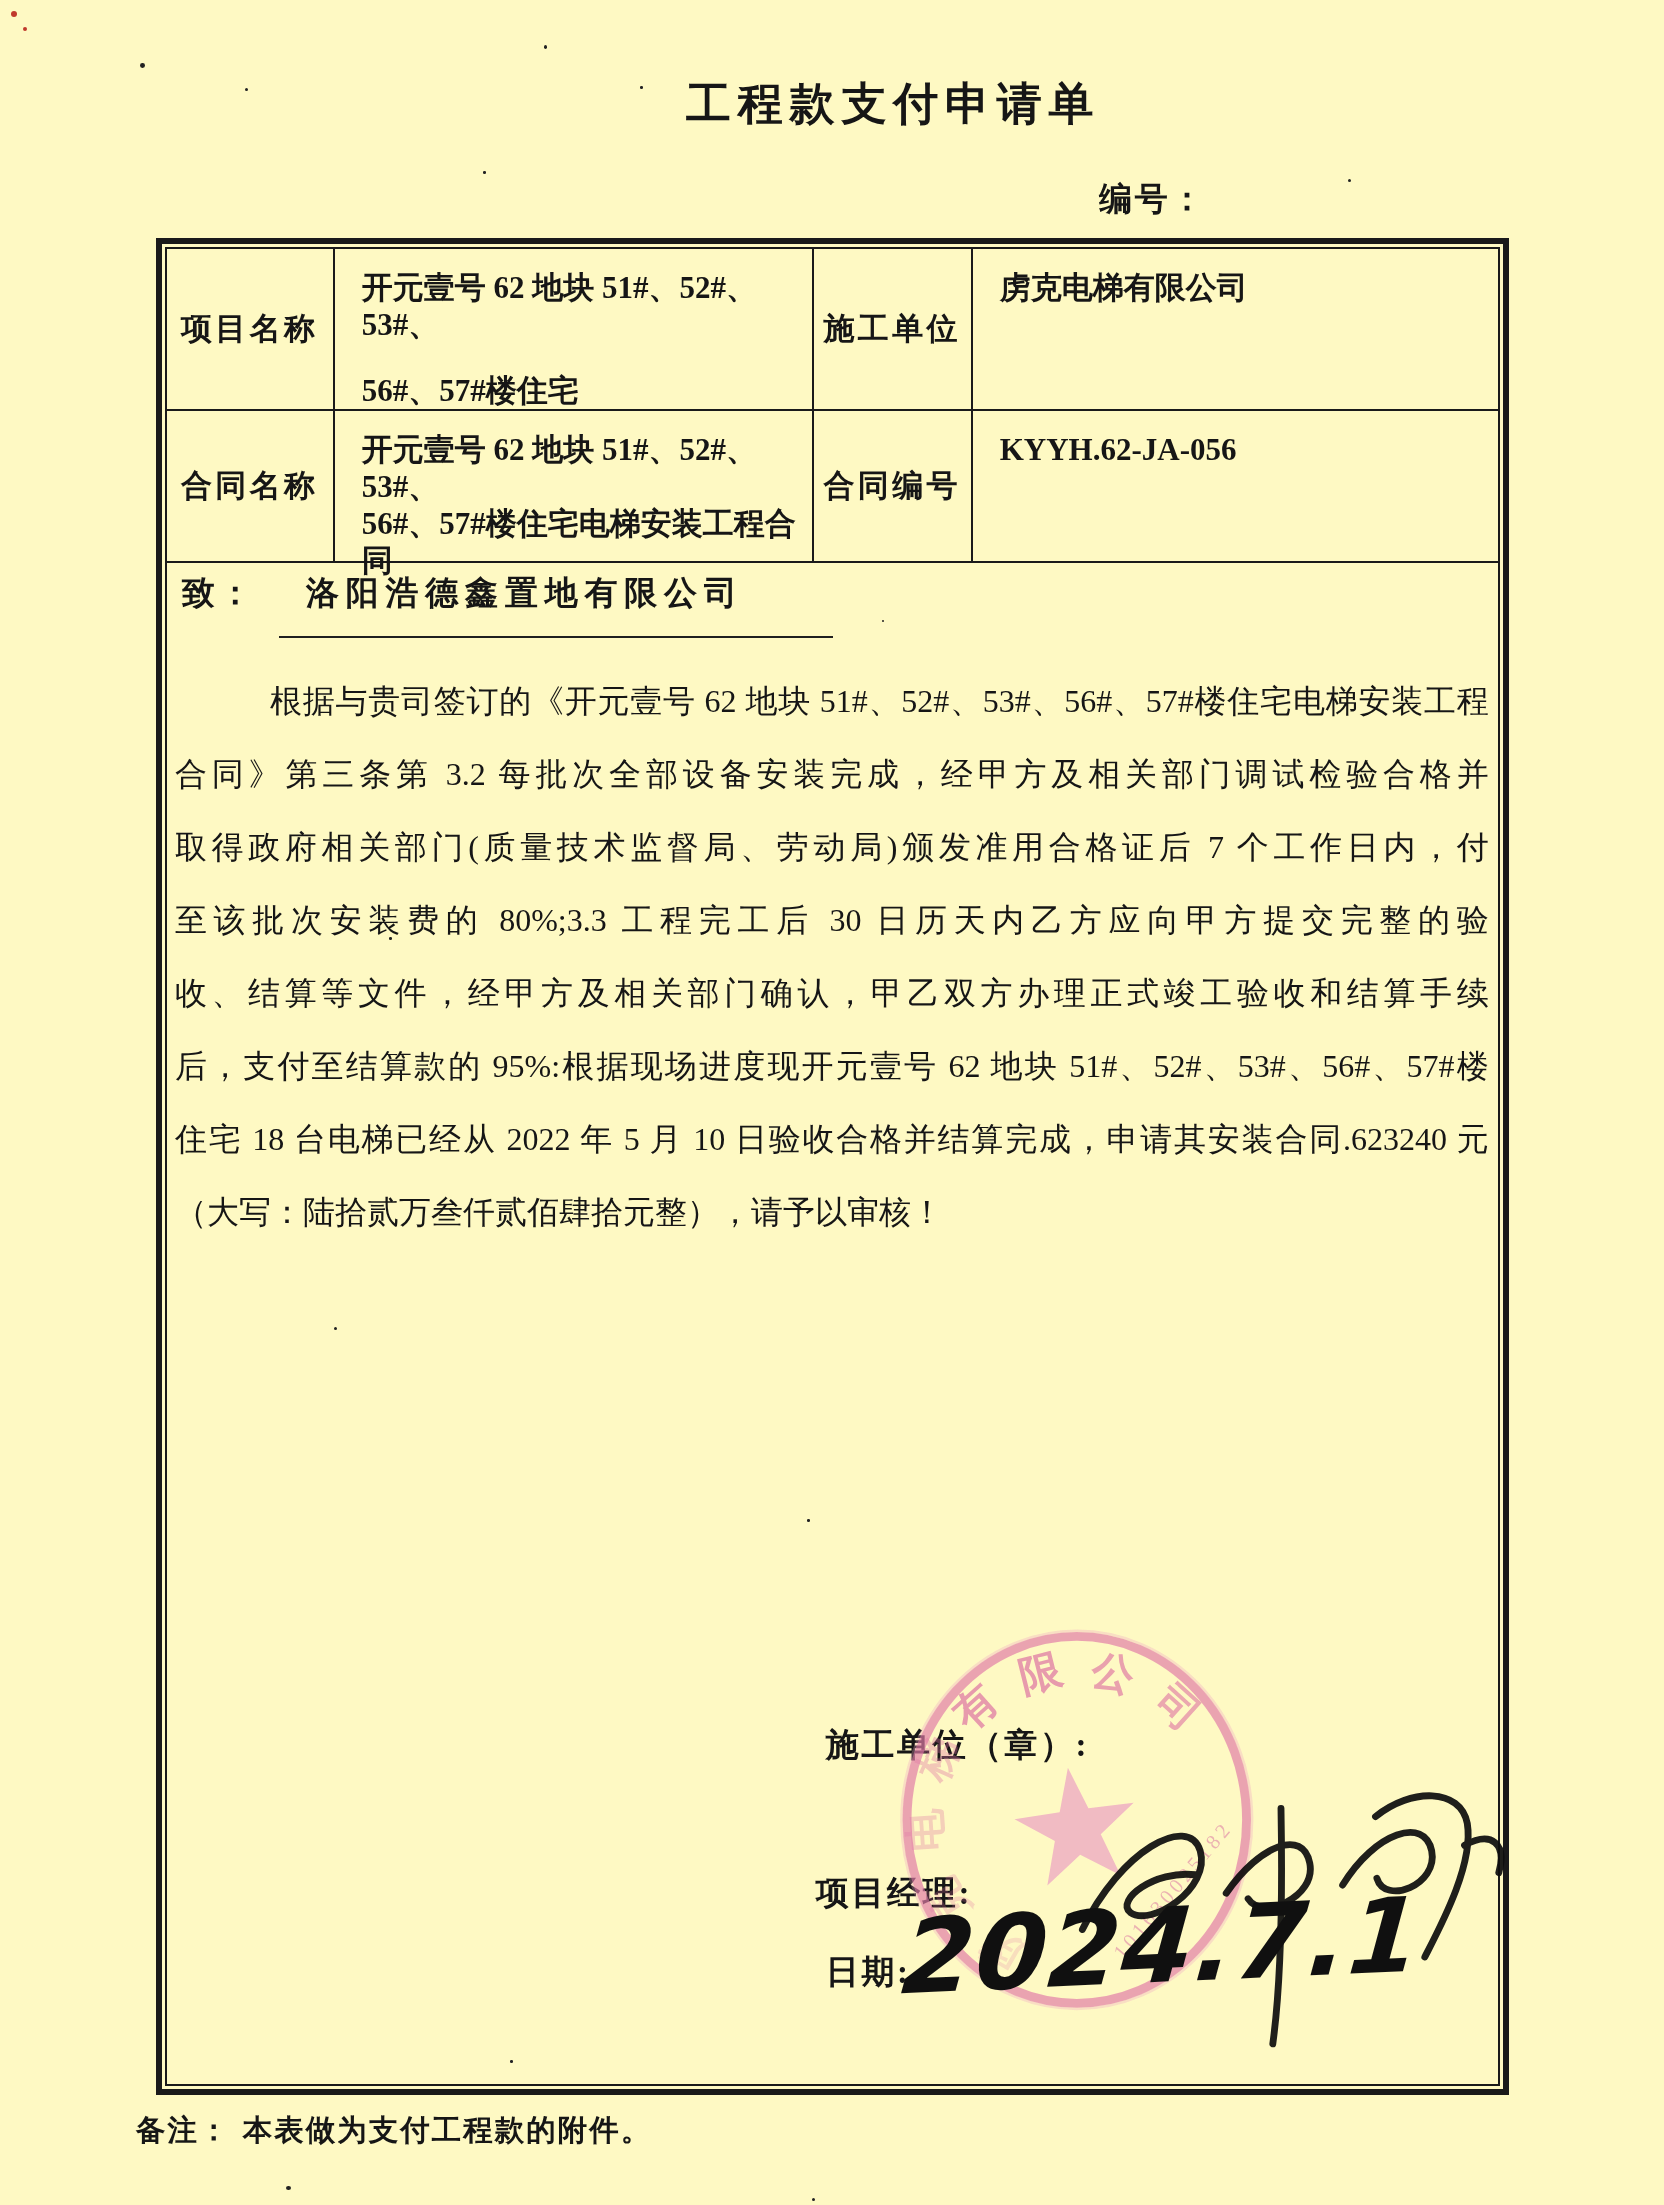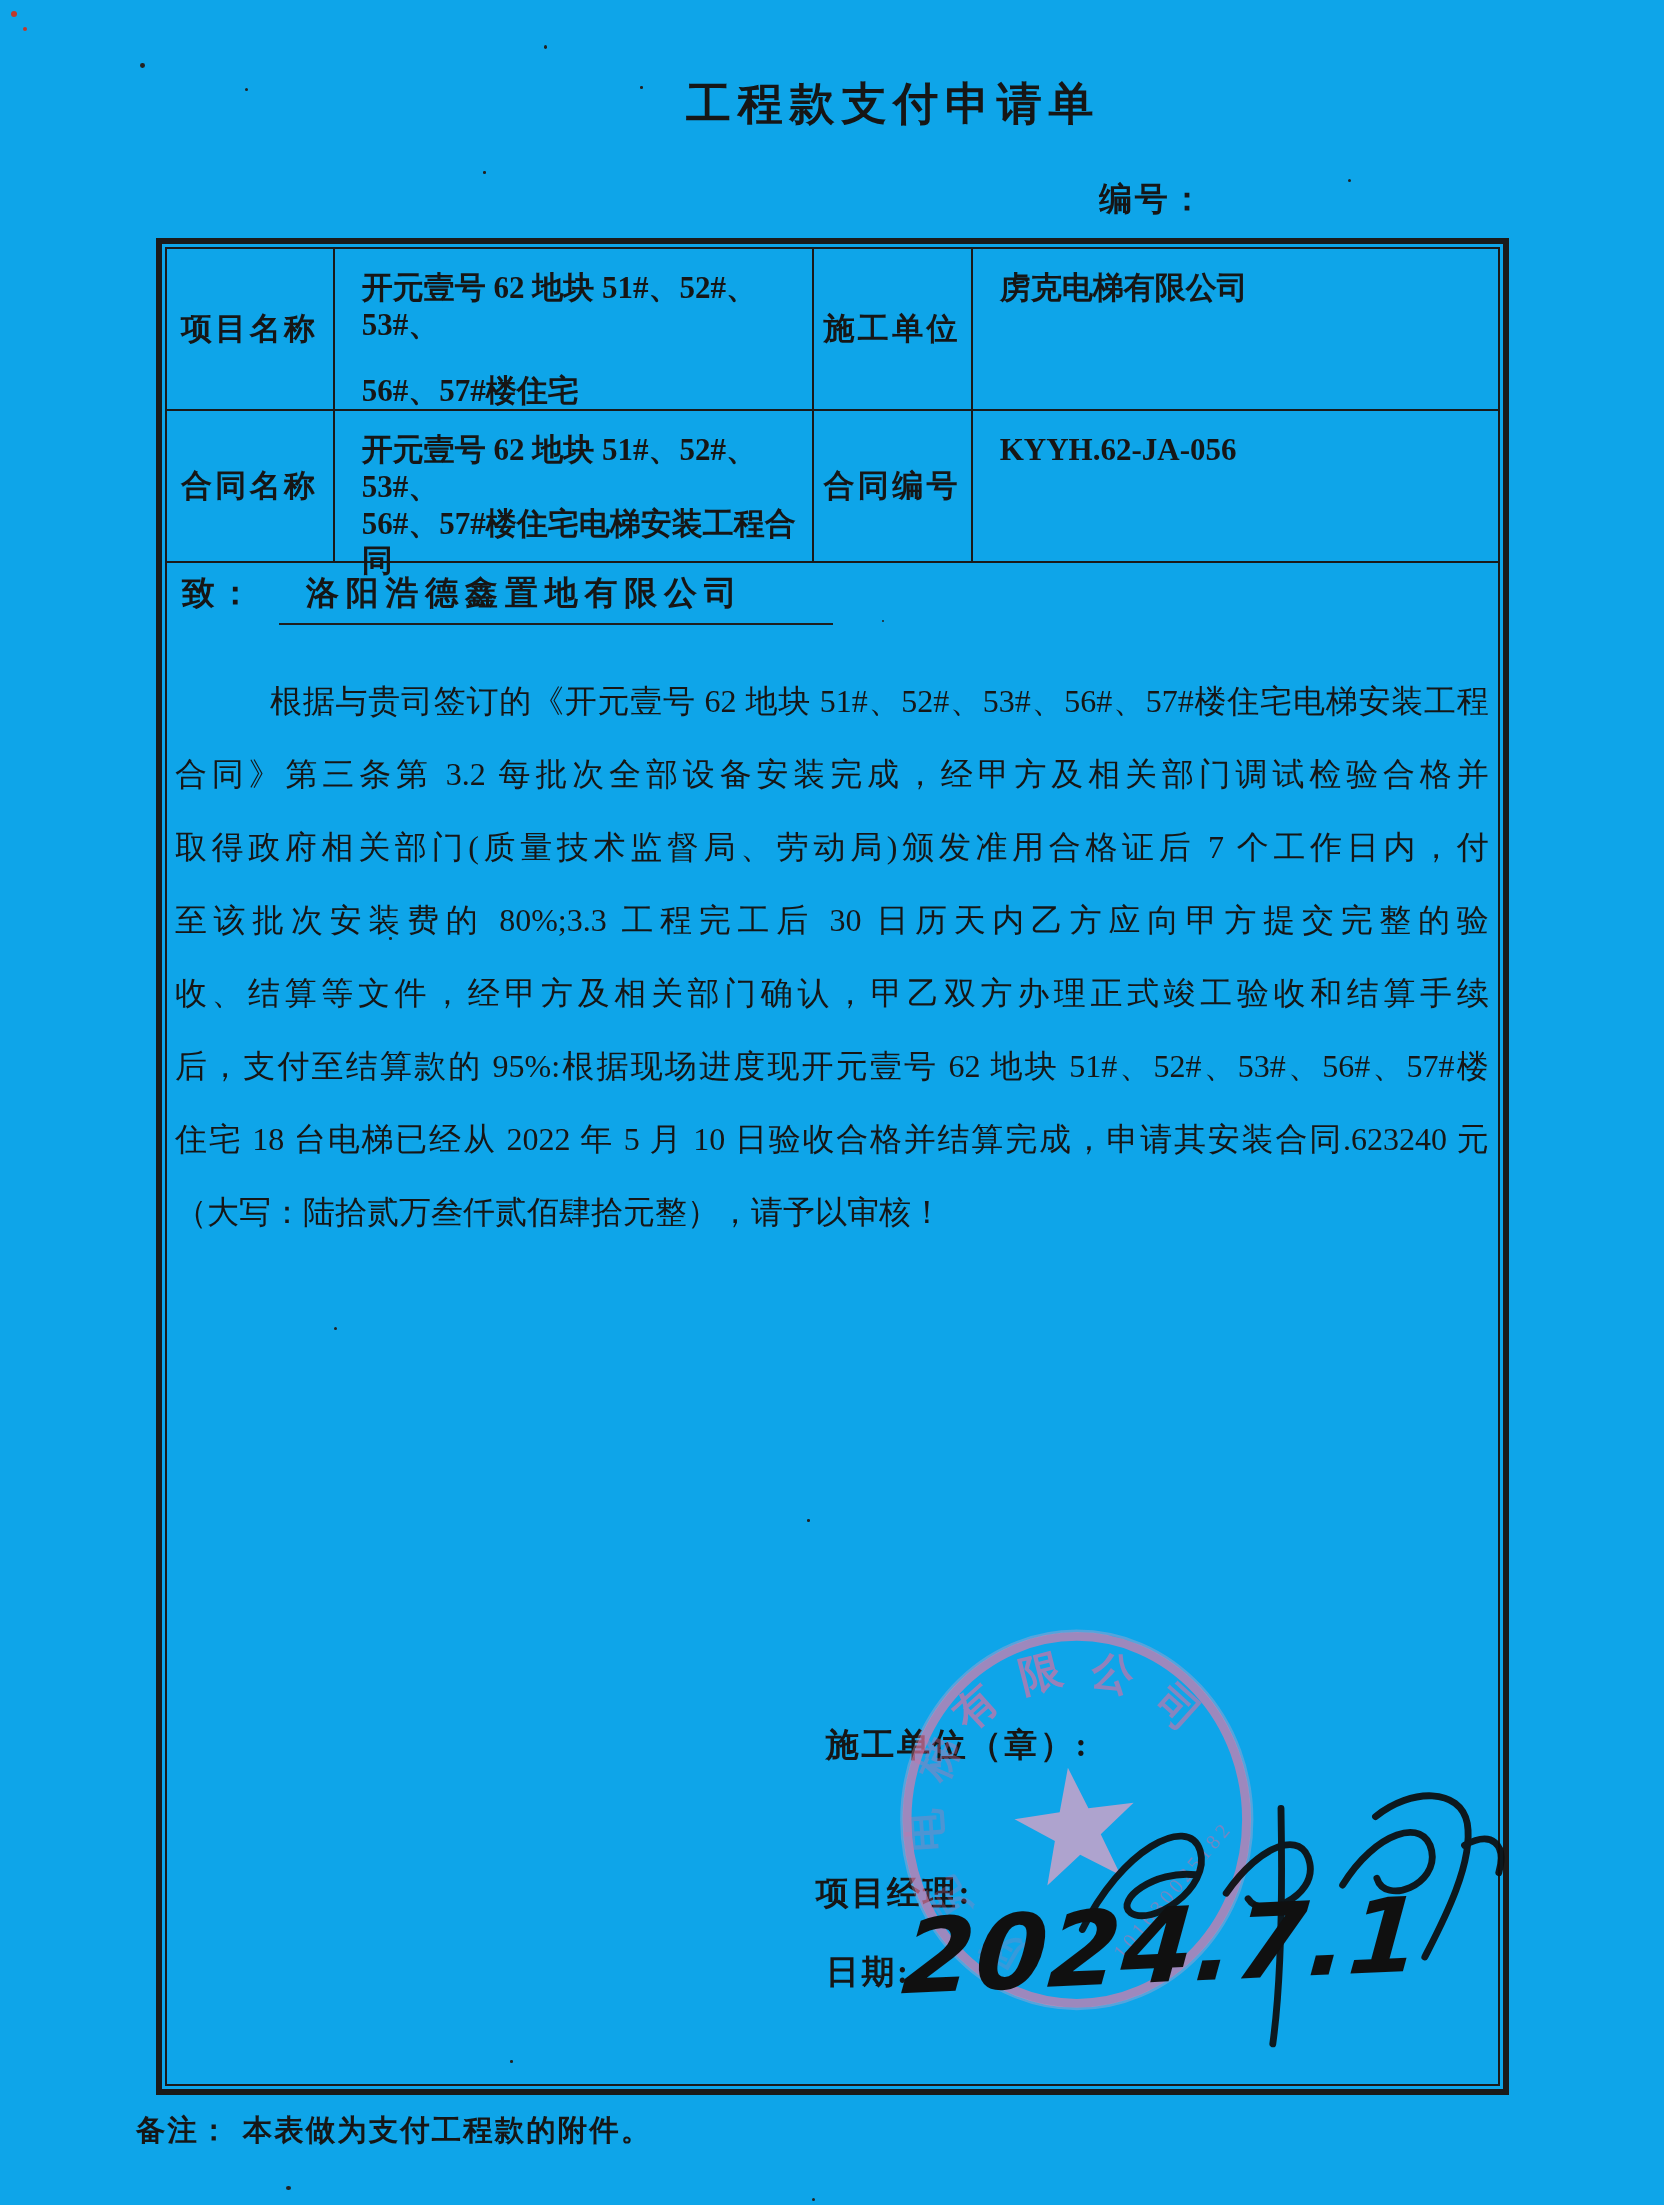--- a/index.html
+++ b/index.html
@@ -1,17 +1,17 @@
 <!DOCTYPE html>
 <html style="font-size:11px"><head>
 <meta charset="utf-8">
 <style>
   html,body{margin:0;padding:0;background:#e9e9e9;}
   .sheet{
-    position:relative;width:1664px;height:2205px;background:#0ea5e9;
+    position:relative;width:1664px;height:2205px;background:#fef9c3;
     font-family:"Liberation Serif", serif;color:#161616;overflow:hidden;
   }
   
   .doc-title{
     position:absolute;left:686px;top:74px;
     font-size:45px;font-weight:700;letter-spacing:6.8px;
   }
   .doc-number{
     position:absolute;left:1099px;top:177px;
     font-size:33px;font-weight:700;letter-spacing:2.7px;
@@ -33,21 +33,21 @@
   .cell{box-sizing:border-box;font-size:31px;}
   .br{border-right:2.1px solid #1a1a1a;}
   .bb{border-bottom:2.1px solid #1a1a1a;}
   .lbl{display:flex;align-items:center;justify-content:center;font-weight:700;letter-spacing:3.4px;}
   .val{padding:20.5px 12.3px 0 27px;font-weight:600;line-height:37px;}
   .val .gap{margin-top:29px;}
   
   .to-line{position:absolute;left:15px;top:322px;font-size:33px;font-weight:700;}
   .to-label{letter-spacing:4.1px;}
   .to-name{
-    display:inline-block;margin-left:23px;padding:0 89px 7px 27px;
+    display:inline-block;margin-left:23px;padding:0 89px 20px 27px;
     border-bottom:2.7px solid #1f1f1f;letter-spacing:6.8px;
   }
   
   .body-text{position:absolute;left:8.2px;right:9.6px;top:416px;font-size:32px;font-weight:500;}
   .body-line{height:73px;line-height:73px;text-align:justify;text-align-last:justify;white-space:nowrap;}
   .body-line.indent{padding-left:95px;}
   .body-line.last{text-align-last:left;}
   
   .sign-label{position:absolute;font-size:33px;font-weight:700;letter-spacing:2.7px;}
   .sign-unit{left:659px;top:1474px;}

